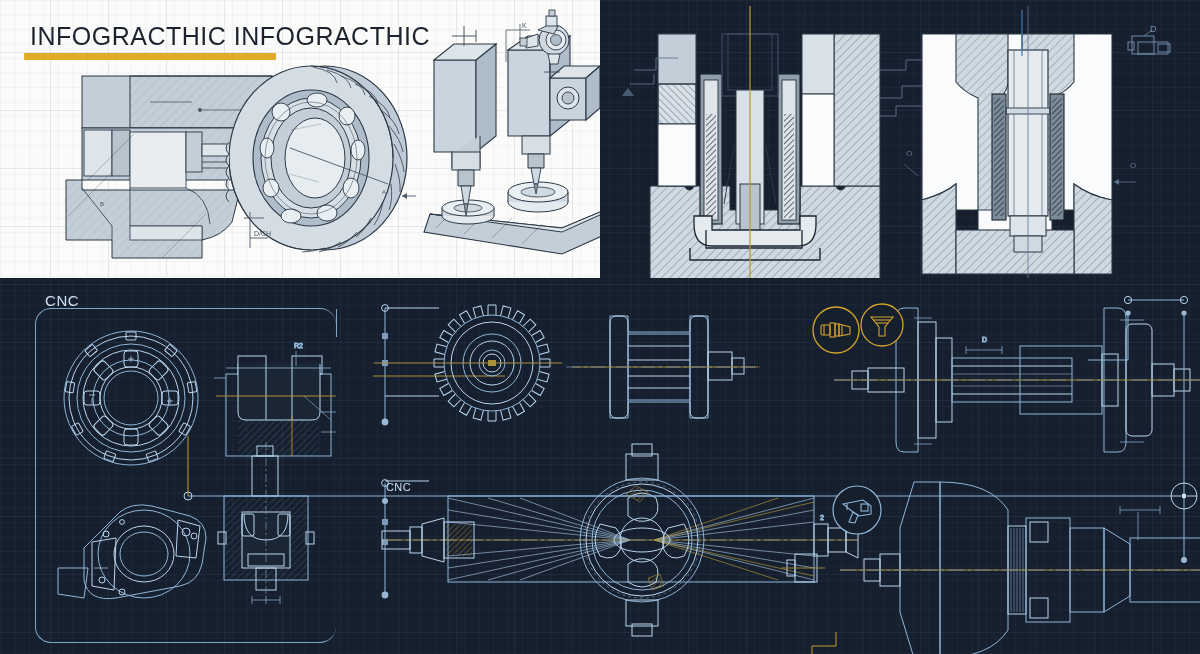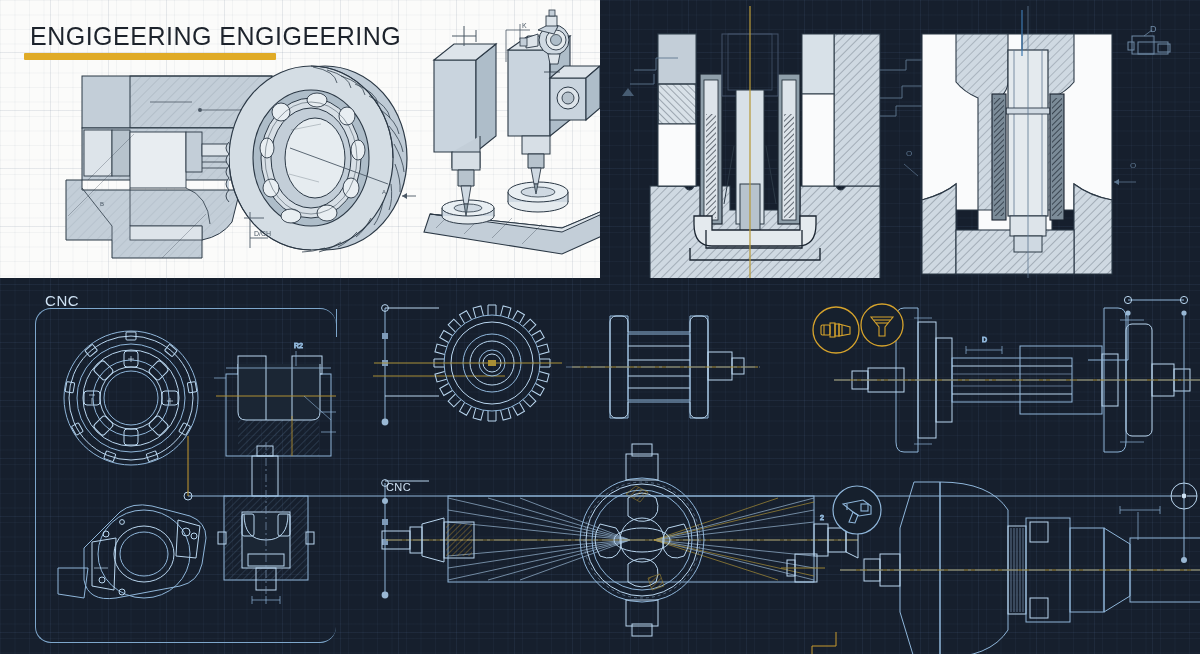--- a/index.html
+++ b/index.html
@@ -694,21 +694,21 @@
         <rect x="4" y="-6" width="7" height="7"></rect>
         <line x1="-10" y1="-6" x2="-10" y2="0"></line>
       </g>
     </g>
   </svg>
 
   <div class="panel-light">
     <div class="grid-light"></div>
     <div class="grid-light2"></div>
 
-    <div class="title no-sel">ENGIGEERING ENGIGEERING</div>
+    <div class="title no-sel">INFOGRACTHIC INFOGRACTHIC</div>
     <div class="title-rule"></div>
 
     <svg class="fig" style="left:0;top:0;" width="600" height="278" viewBox="0 0 600 278">
       <defs>
         <pattern id="hatchL" width="7" height="7" patternTransform="rotate(45)" patternUnits="userSpaceOnUse">
           <line x1="0" y1="0" x2="0" y2="7" stroke="#6a7884" stroke-width=".8"></line>
         </pattern>
         <linearGradient id="gearGrad" x1="0" y1="0" x2="1" y2="1">
           <stop offset="0" stop-color="#dbe3ea"></stop>
           <stop offset="1" stop-color="#aebdc9"></stop>

